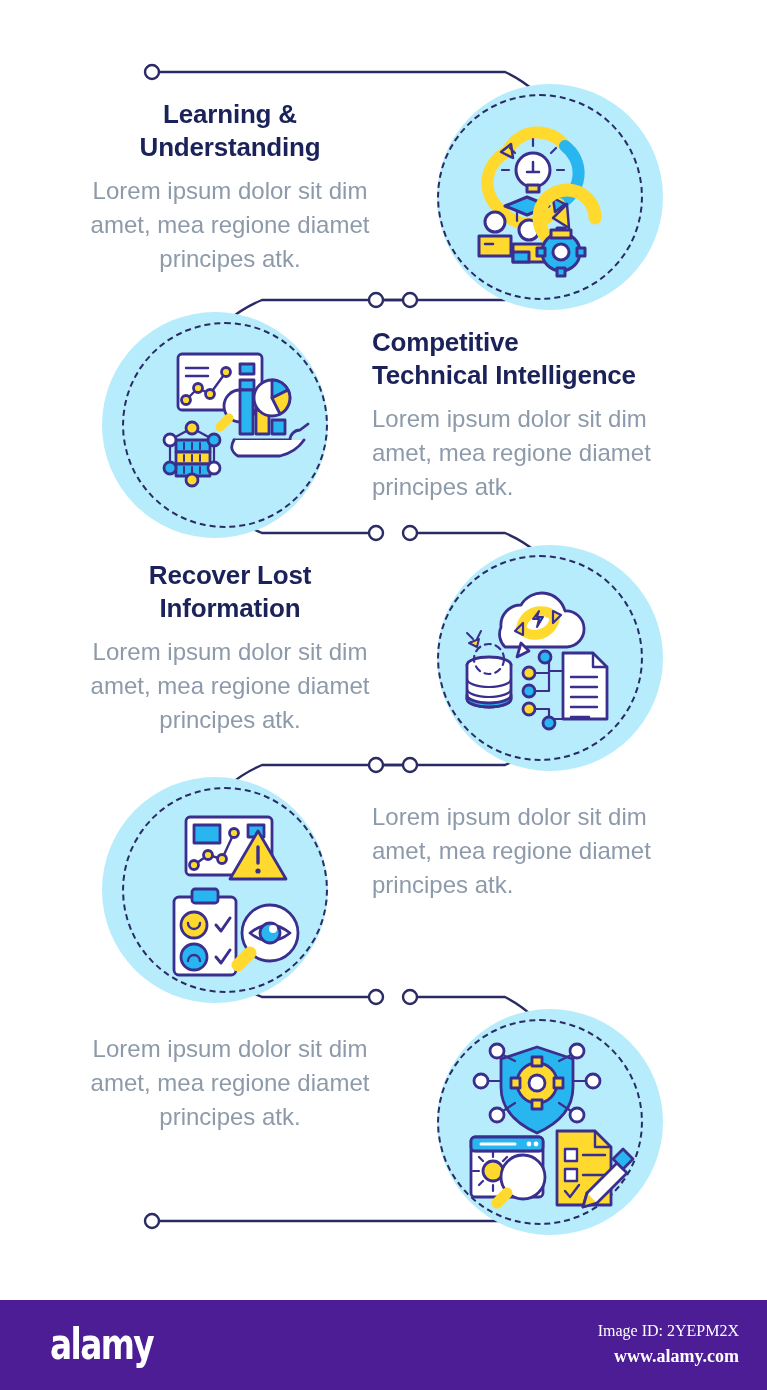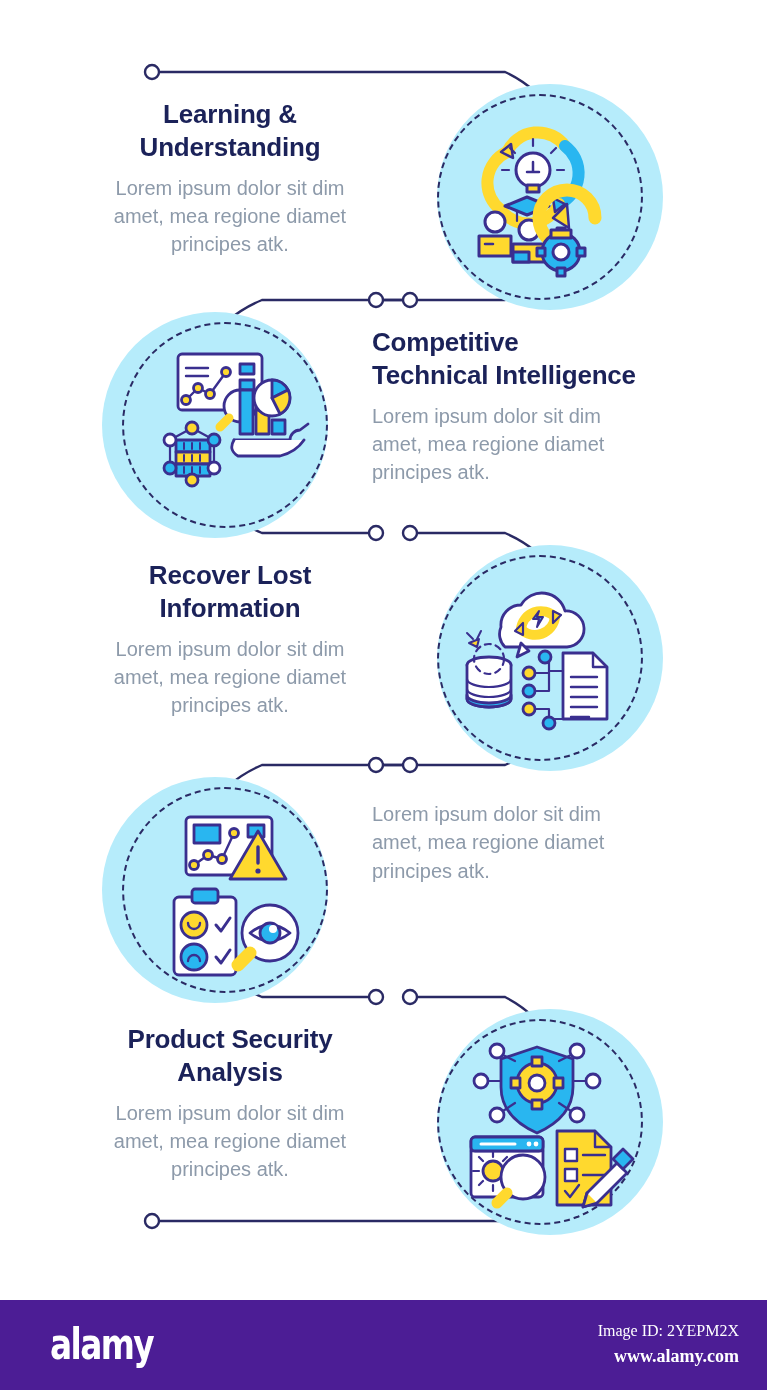--- a/index.html
+++ b/index.html
@@ -73,21 +73,21 @@
   .ttl {
     font-size:26px;
     font-weight:bold;
     color:#1b2259;
     line-height:1.28;
     letter-spacing:-0.2px;
     white-space:pre-line;
   }
   .desc {
     margin-top:9px;
-    font-size:20px;
+    font-size:24px;
     color:#8d9aaa;
     line-height:1.42;
     white-space:pre-line;
   }
 
   
   #footer {
     position:absolute;
     left:0; top:1300px;
     width:767px; height:90px;
@@ -417,22 +417,20 @@
             <path d="M138,150 h22"></path>
             <path d="M120,166 l5,6 l9,-12"></path>
           </g>
           <path d="M142,168 l30,-30 l10,10 l-30,30 l-14,4 z" fill="#ffffff"></path>
           <path d="M168,134 l10,-10 l10,10 l-10,10 z" fill="#29b6f0"></path>
           <path d="M142,168 l-4,14 l14,-4" fill="#ffd92e"></path>
         </g>
       </svg>
     </div>
     <div class="textcol left">
-      <div class="ttl">Product Security
-Analysis</div>
       <div class="desc">Lorem ipsum dolor sit dim
 amet, mea regione diamet
 principes atk.</div>
     </div>
   </div>
 
 </div>
 
 <div id="footer">
   <div id="alamy-logo">alamy</div>

